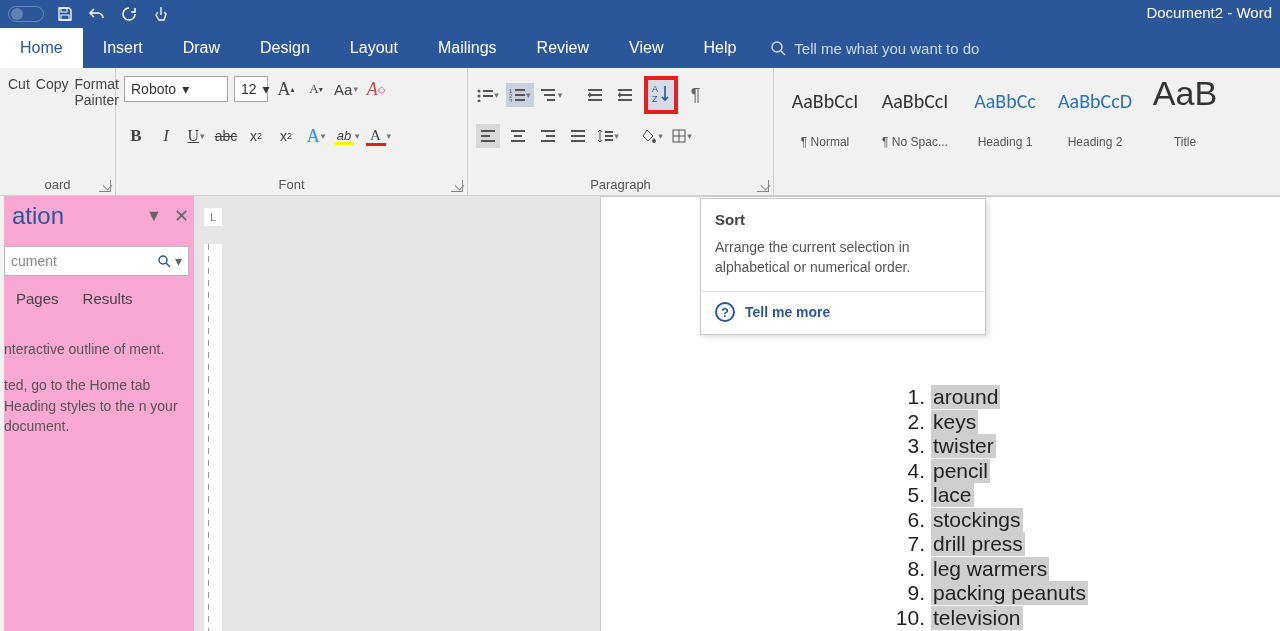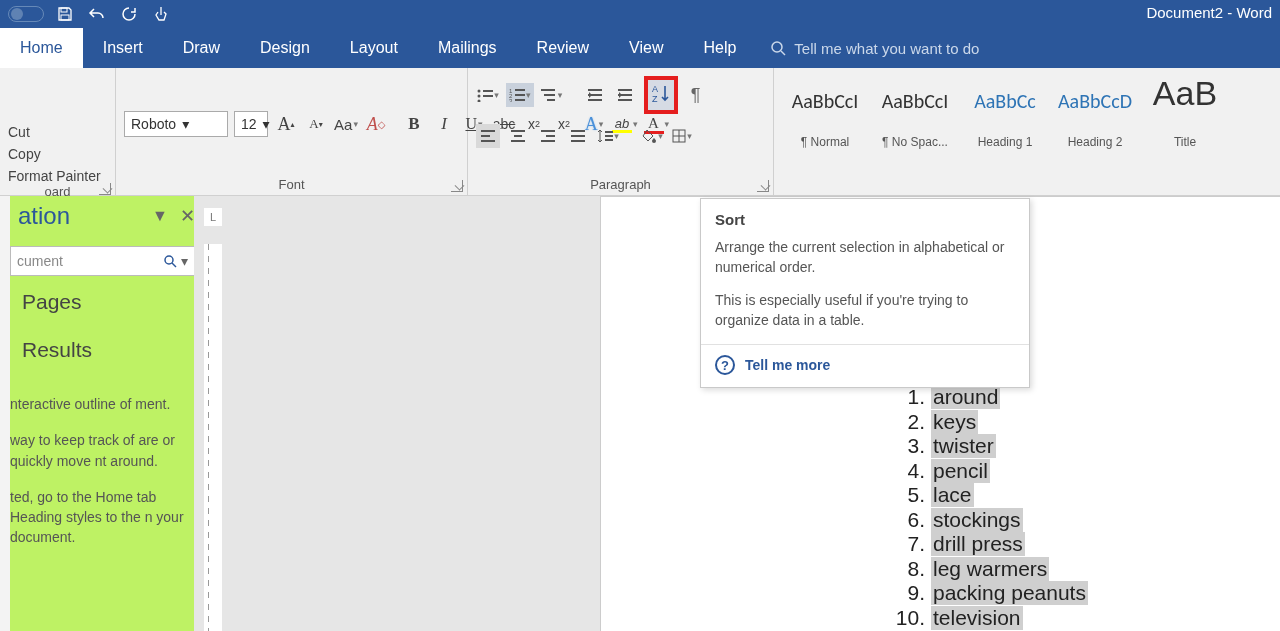--- a/index.html
+++ b/index.html
@@ -65,25 +65,25 @@
     text-align:center; font-size:13px; color:#555; height:24px;
     display:flex; align-items:center; justify-content:center; position:relative;
   }
   .dialog-launcher {
     position:absolute; right:4px; bottom:4px; width:12px; height:12px;
     border:1px solid #888; border-top:none; border-left:none;
   }
   .dialog-launcher::after{content:"";position:absolute;right:-1px;bottom:-1px;width:6px;height:6px;border-right:1px solid #888;border-bottom:1px solid #888;transform:rotate(45deg) translate(-2px,-2px);}
 
   
-  .clip-list { display:flex; flex-direction:column; gap:6px; font-size:14px; color:#444; padding-right:4px;margin-top:48px;}
+  .clip-list { display:flex; flex-direction:row; gap:6px; font-size:14px; color:#444; padding-right:4px;}
   .clip-list span{cursor:pointer;}
 
   
-  .font-grid{display:flex;flex-direction:row;gap:14px;}
+  .font-grid{display:flex;flex-direction:column;gap:22px;}
   .row{display:flex;align-items:center;gap:6px;}
   .combo{background:#fff;border:1px solid #aaa;height:26px;display:flex;align-items:center;padding:0 6px;font-size:14px;color:#333;cursor:pointer;}
   .combo .arr{margin-left:6px;}
   .fname{width:104px;}
   .fsize{width:34px;}
   .ibtn{min-width:24px;height:24px;display:flex;align-items:center;justify-content:center;cursor:pointer;color:#444;}
   .ibtn svg{fill:#555;}
   .ibtn.strike{text-decoration:line-through;}
   .dropdown-arr{font-size:9px;color:#777;margin-left:1px;}
   .red-box{border:4px solid #e51e1e;background:#d6dbe4;padding:3px 2px;}
@@ -93,48 +93,48 @@
 
   
   .styles{display:flex;gap:4px;padding:6px 8px;}
   .style-card{width:86px;display:flex;flex-direction:column;align-items:center;justify-content:flex-end;cursor:pointer;}
   .style-sample{font-size:20px;color:#333;font-family:Calibri,sans-serif;}
   .style-sample.h{color:#2e74b5;}
   .style-name{font-size:12px;color:#555;margin-top:22px;}
   .style-sample.big{font-size:34px;font-family:"Calibri Light",sans-serif;}
 
   
-  .navpane{position:absolute;left:10px;top:196px;width:194px;height:435px;background:#bef264;border-right:1px solid #ddd;padding:0;}
+  .navpane{position:absolute;left:4px;top:196px;width:194px;height:435px;background:#f9a8d4;border-right:1px solid #ddd;padding:0;}
   .nav-head{display:flex;align-items:center;justify-content:space-between;padding:6px 8px;}
   .nav-title{color:#2b579a;font-size:24px;}
   .nav-close{font-size:18px;color:#666;cursor:pointer;}
   .searchbox{margin:10px 8px 0 0;border:1px solid #bbb;background:#fff;height:30px;display:flex;align-items:center;padding:0 6px;font-size:14px;color:#888;}
   .searchbox svg{margin-left:auto;}
-  .nav-tabs{display:flex;gap:24px;padding:14px 12px;font-size:21px;color:#444;flex-direction:column;}
+  .nav-tabs{display:flex;gap:24px;padding:14px 12px;font-size:15px;color:#444;}
   .nav-tabs span{cursor:pointer;}
   .nav-body{padding:18px 6px 0 0;font-size:14px;color:#555;line-height:1.45;}
   .nav-body p{margin-bottom:16px;}
 
   
   .docarea{position:absolute;left:194px;top:196px;right:0;bottom:0;background:#e6e6e6;}
   .corner-l{position:absolute;left:10px;top:12px;width:18px;height:18px;background:#fff;font-size:11px;display:flex;align-items:center;justify-content:center;color:#777;}
   .vruler{position:absolute;left:10px;top:48px;width:18px;bottom:0;background:#fff;}
   .vruler .tick{position:absolute;left:4px;width:1px;height:6px;background:#999;}
   .hruler{position:absolute;left:794px;right:0;top:196px;height:18px;background:#fff;font-size:11px;color:#777;display:flex;align-items:center;}
   .hruler .seg{flex:1;position:relative;}
   .hruler .num{position:absolute;top:2px;}
 
   .page{position:absolute;left:600px;top:196px;width:700px;height:600px;background:#fff;border:1px solid #ccc;}
   .list{position:absolute;left:895px;top:385px;font-size:21px;font-family:Arial,sans-serif;color:#222;}
   .list .li{display:flex;align-items:baseline;height:24.5px;}
   .list .num{width:30px;text-align:right;margin-right:6px;}
   .list .txt{background:#cfcfcf;padding:0 2px;}
 
   
-  .tooltip{position:absolute;left:700px;top:198px;width:330px;background:#fff;border:1px solid #c9c9c9;box-shadow:2px 2px 6px rgba(0,0,0,.15);padding:12px 14px;font-size:14px;color:#555;}
+  .tooltip{position:absolute;left:700px;top:198px;width:286px;background:#fff;border:1px solid #c9c9c9;box-shadow:2px 2px 6px rgba(0,0,0,.15);padding:12px 14px;font-size:14px;color:#555;}
   .tooltip h4{font-weight:600;color:#444;margin-bottom:10px;font-size:15px;}
   .tooltip p{margin-bottom:14px;line-height:1.4;}
   .tooltip hr{border:none;border-top:1px solid #e1e1e1;margin:4px -14px 10px;}
   .tellmore{display:flex;align-items:center;gap:10px;color:#2b579a;font-weight:600;cursor:pointer;}
   .tellmore .q{width:20px;height:20px;border:2px solid #2b579a;border-radius:10px;display:flex;align-items:center;justify-content:center;font-size:13px;}
 </style>
 </head>
 <body>
 
 <div class="titlebar">
@@ -446,21 +446,20 @@
         <path d="M9 9l4 4" stroke="#2b579a" stroke-width="1.5"></path>
       </svg>
     <span style="margin-left:4px;color:#666">▾</span>
   </div>
   <div class="nav-tabs">
     <span>Pages</span>
     <span>Results</span>
   </div>
   <div class="nav-body">
     <p>nteractive outline of ment.</p>
-    <p>way to keep track of are or quickly move nt around.</p>
     <p>ted, go to the Home tab Heading styles to the n your document.</p>
   </div>
 </div>
 
 <div class="docarea">
   <div class="corner-l">L</div>
   <div class="vruler">
       <div class="tick" style="top: 0px;"></div>
       <div class="tick" style="top: 12px;"></div>
       <div class="tick" style="top: 24px;"></div>
@@ -547,19 +546,18 @@
     </div>
   <div class="li">
       <span class="num">10.</span>
       <span class="txt">television</span>
     </div>
 </div>
 
 <div class="tooltip">
   <h4>Sort</h4>
   <p>Arrange the current selection in alphabetical or numerical order.</p>
-  <p>This is especially useful if you're trying to organize data in a table.</p>
   <hr>
   <div class="tellmore">
     <div class="q">?</div>
     <span>Tell me more</span>
   </div>
 </div>
 
 </body></html>

